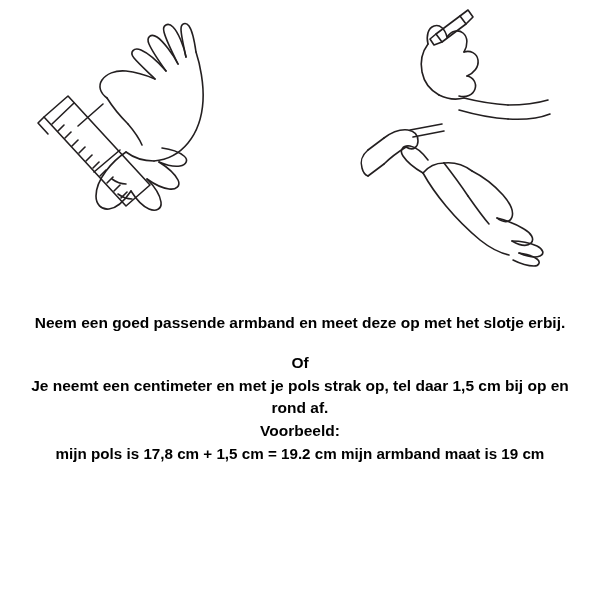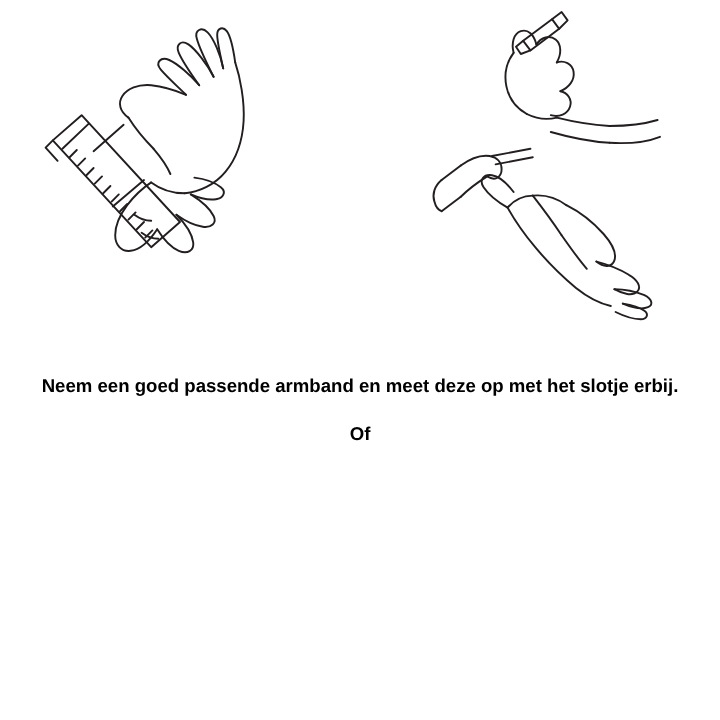--- a/index.html
+++ b/index.html
@@ -158,15 +158,18 @@
 
         <path d="M100 130 L132 124"></path>
         <path d="M103 137 L134 131"></path>
       </svg>
     </div>
   </div>
 
   <div class="text-block">
     <p class="para p1">Neem een goed passende armband en meet deze op met het slotje erbij.</p>
     <p class="line-or">Of</p>
+    <p class="para p3">Je neemt een centimeter en met je pols strak op, tel daar 1,5 cm bij op en rond af.</p>
+    <p class="para p4">Voorbeeld:</p>
+    <p class="para p5">mijn pols is 17,8 cm + 1,5 cm = 19.2 cm  mijn armband maat is 19 cm</p>
   </div>
 
 </div>
 
 </body></html>

